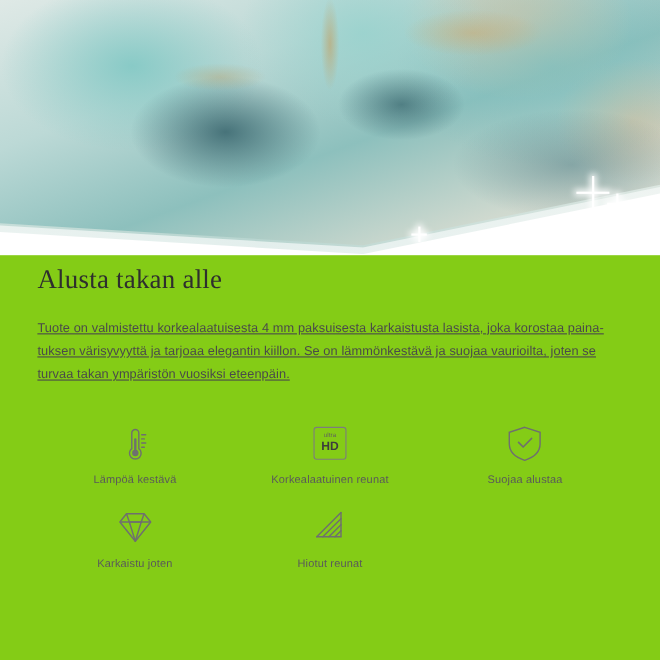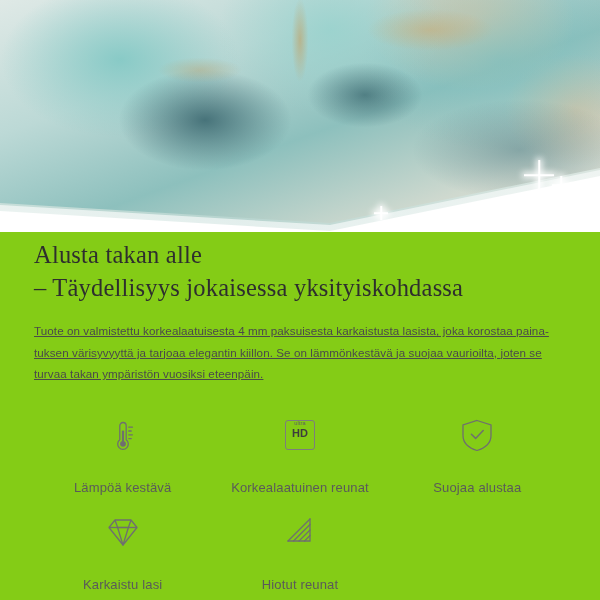--- a/index.html
+++ b/index.html
@@ -118,34 +118,35 @@
     padding-top: 6px;
   }
   .feature-icon {
     height: 46px;
     display: flex;
     align-items: center;
     justify-content: center;
     color: #6f6f6f;
   }
   .feature-label {
-    margin-top: 22px;
-    font-size: 13px;
+    margin-top: 5px;
+    font-size: 10px;
     color: #5a5a5a;
     letter-spacing: .15px;
     text-align: right;
   }
   svg { display: block; }
   .hd-badge {
     width: 30px; height: 30px;
     border: 1.3px solid #7d7d7d;
     border-radius: 3px;
     display: flex;
     flex-direction: column;
     align-items: center;
+    justify-content: center;
     line-height: 1;
   }
   .hd-badge .t1 { font-size: 5.6px; color: #5f5f5f; letter-spacing: .1px; }
   .hd-badge .t2 { font-size: 11px; font-weight: bold; color: #3d3d3d; margin-top: 1px; }
 </style>
 </head>
 <body>
 
 <div id="page">
 
@@ -155,21 +156,20 @@
     <div class="hero-edge"></div>
     <div class="sparkle s1"></div>
     <div class="sparkle s2"></div>
     <div class="sparkle s3"></div>
   </div>
 
   <div class="content">
 
     <h1 class="headline">
       <span class="l1">Alusta takan alle</span>
-      <span class="l2">– Täydellisyys jokaisessa yksityiskohdassa</span>
     </h1>
 
     <p class="body-copy">Tuote on valmistettu korkealaatuisesta 4 mm paksuisesta karkaistusta lasista, joka korostaa paina-tuksen värisyvyyttä ja tarjoaa elegantin kiillon. Se on lämmönkestävä ja suojaa vaurioilta, joten se turvaa takan ympäristön vuosiksi eteenpäin.</p>
 
     <div class="features">
 
       <div class="feature">
         <div class="feature-icon">
           <svg width="34" height="40" viewBox="0 0 34 40">
             <g fill="none" stroke="#6f6f6f" stroke-width="1.3" stroke-linecap="round">
@@ -210,21 +210,21 @@
         <div class="feature-icon">
           <svg width="40" height="36" viewBox="0 0 40 36">
             <g fill="none" stroke="#6f6f6f" stroke-width="1.3" stroke-linejoin="round">
               <path d="M6 13.5 12 6h16l6 7.5L20 31 6 13.5z"></path>
               <path d="M6 13.5h28"></path>
               <path d="M12 6l2.6 7.5L20 31l5.4-17.5L28 6"></path>
               <path d="M14.6 13.5h10.8"></path>
             </g>
           </svg>
         </div>
-        <div class="feature-label">Karkaistu lasi</div>
+        <div class="feature-label">Karkaistu joten</div>
       </div>
 
       <div class="feature">
         <div class="feature-icon">
           <svg width="40" height="34" viewBox="0 0 40 34">
             <g fill="none" stroke="#6f6f6f" stroke-width="1.3" stroke-linecap="round">
               <path d="M8 26 L30 4"></path>
               <path d="M13.5 26 L30 9.5"></path>
               <path d="M19 26 L30 15"></path>
               <path d="M24.5 26 L30 20.5"></path>

